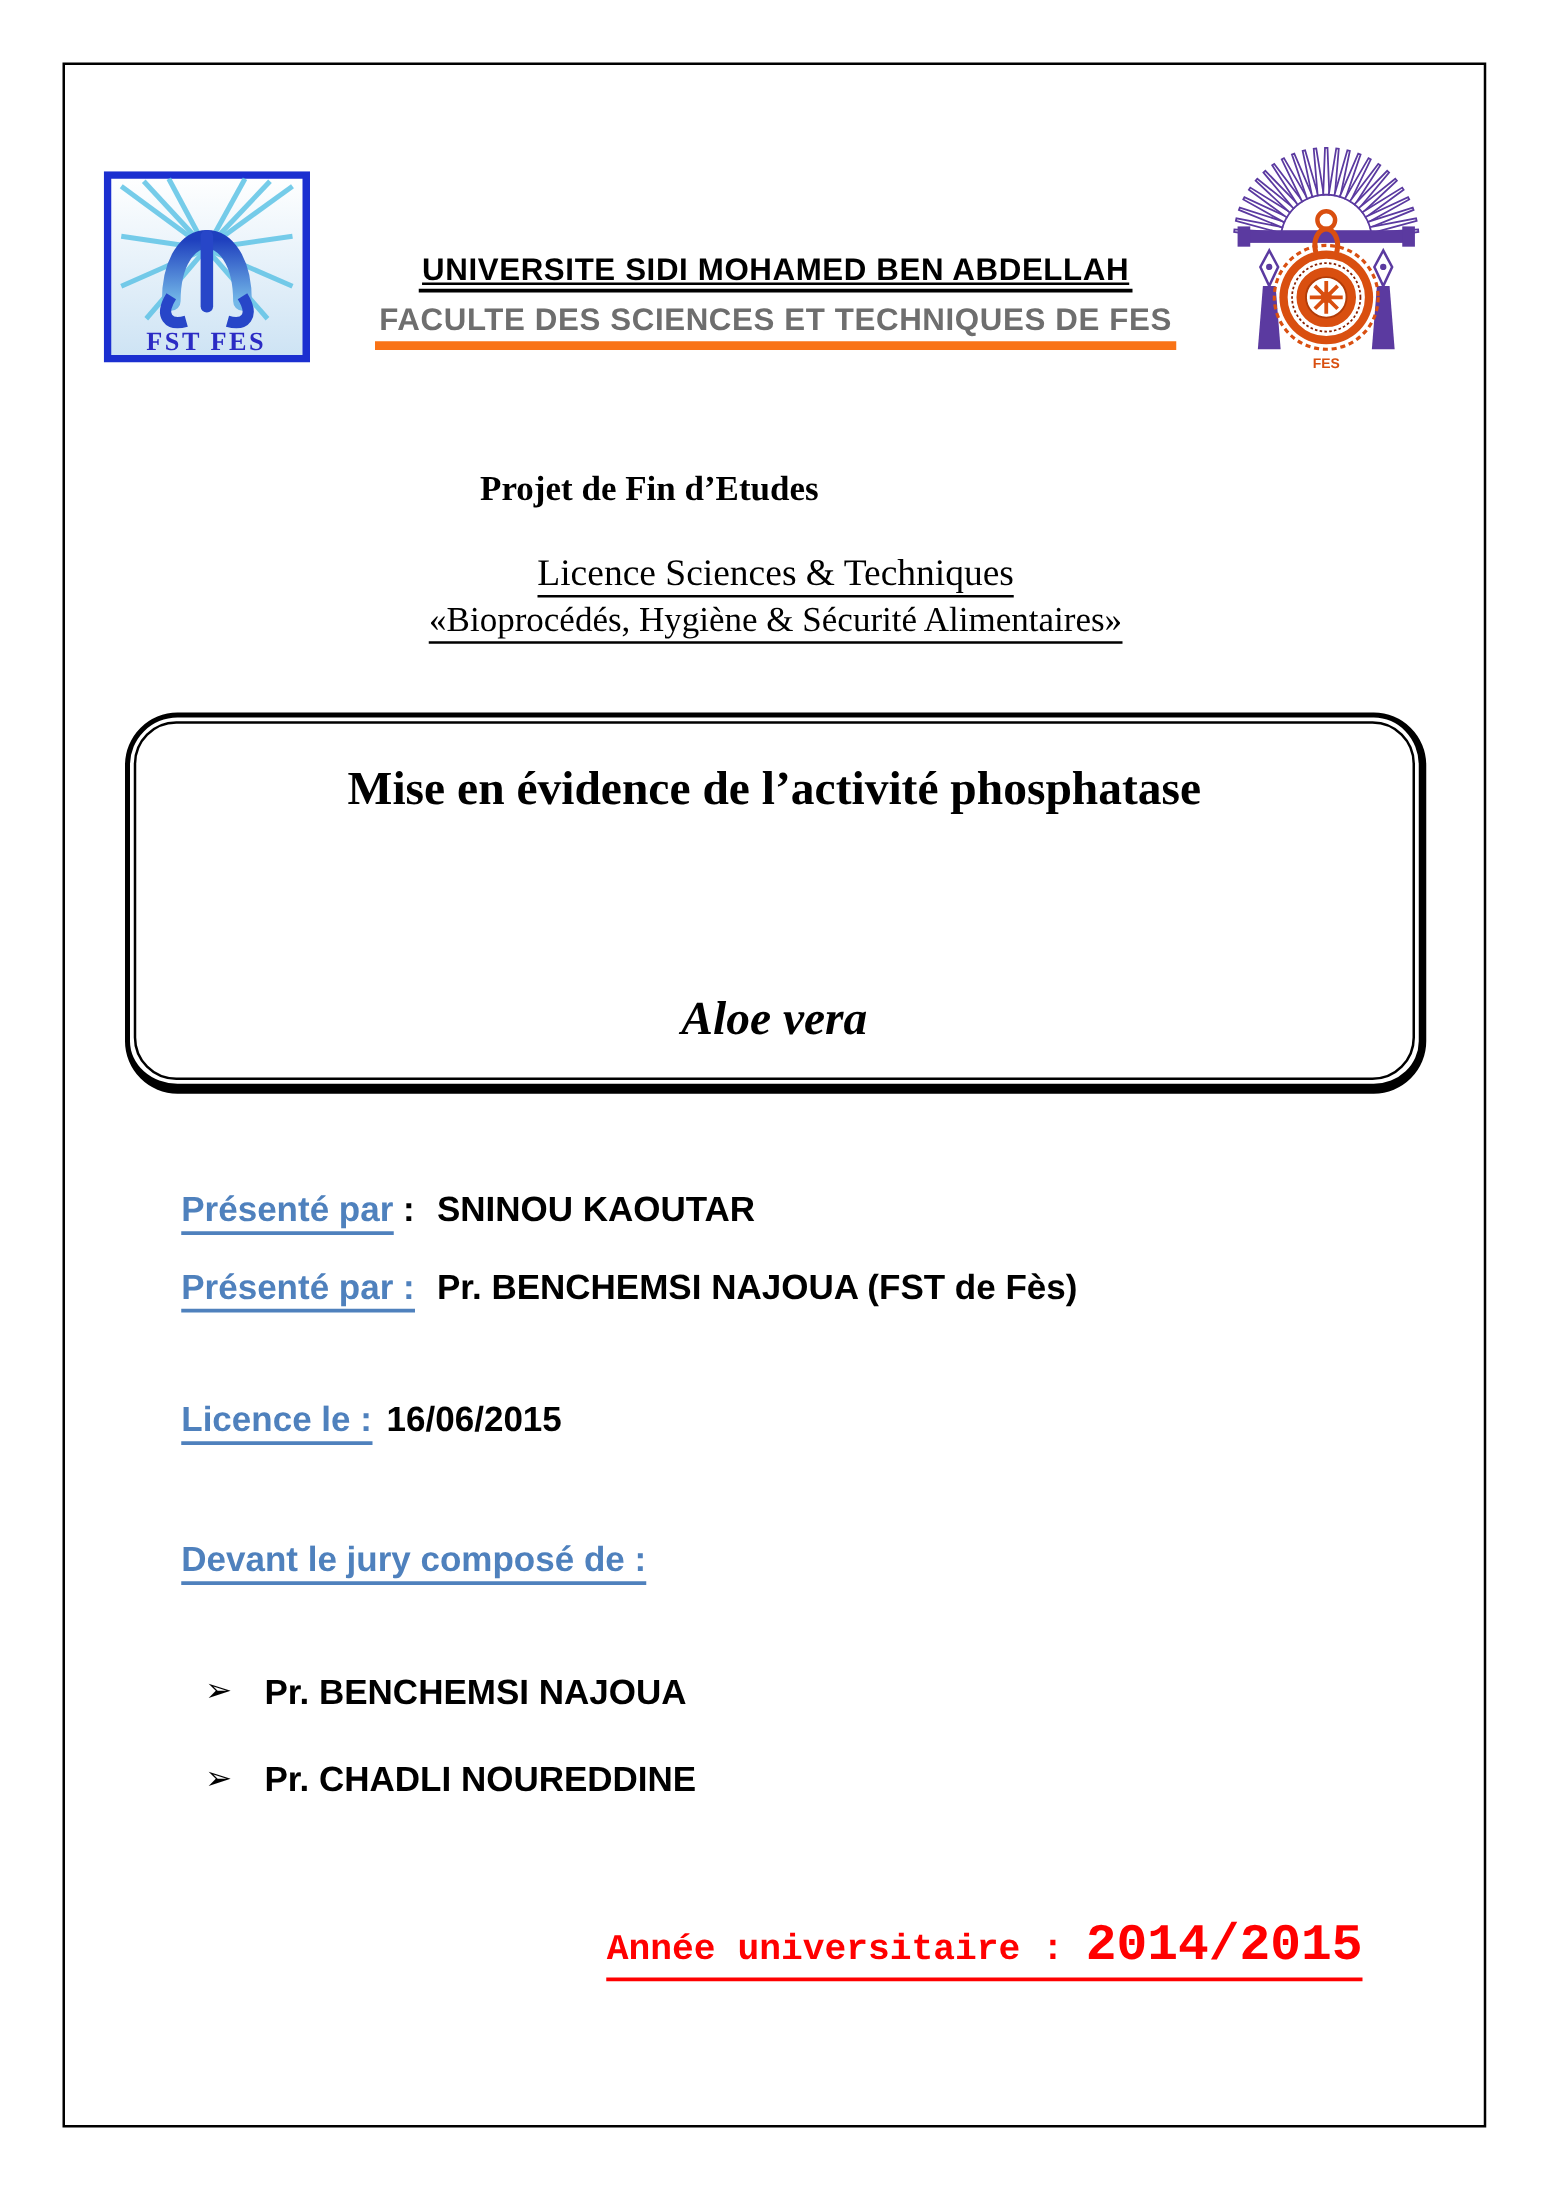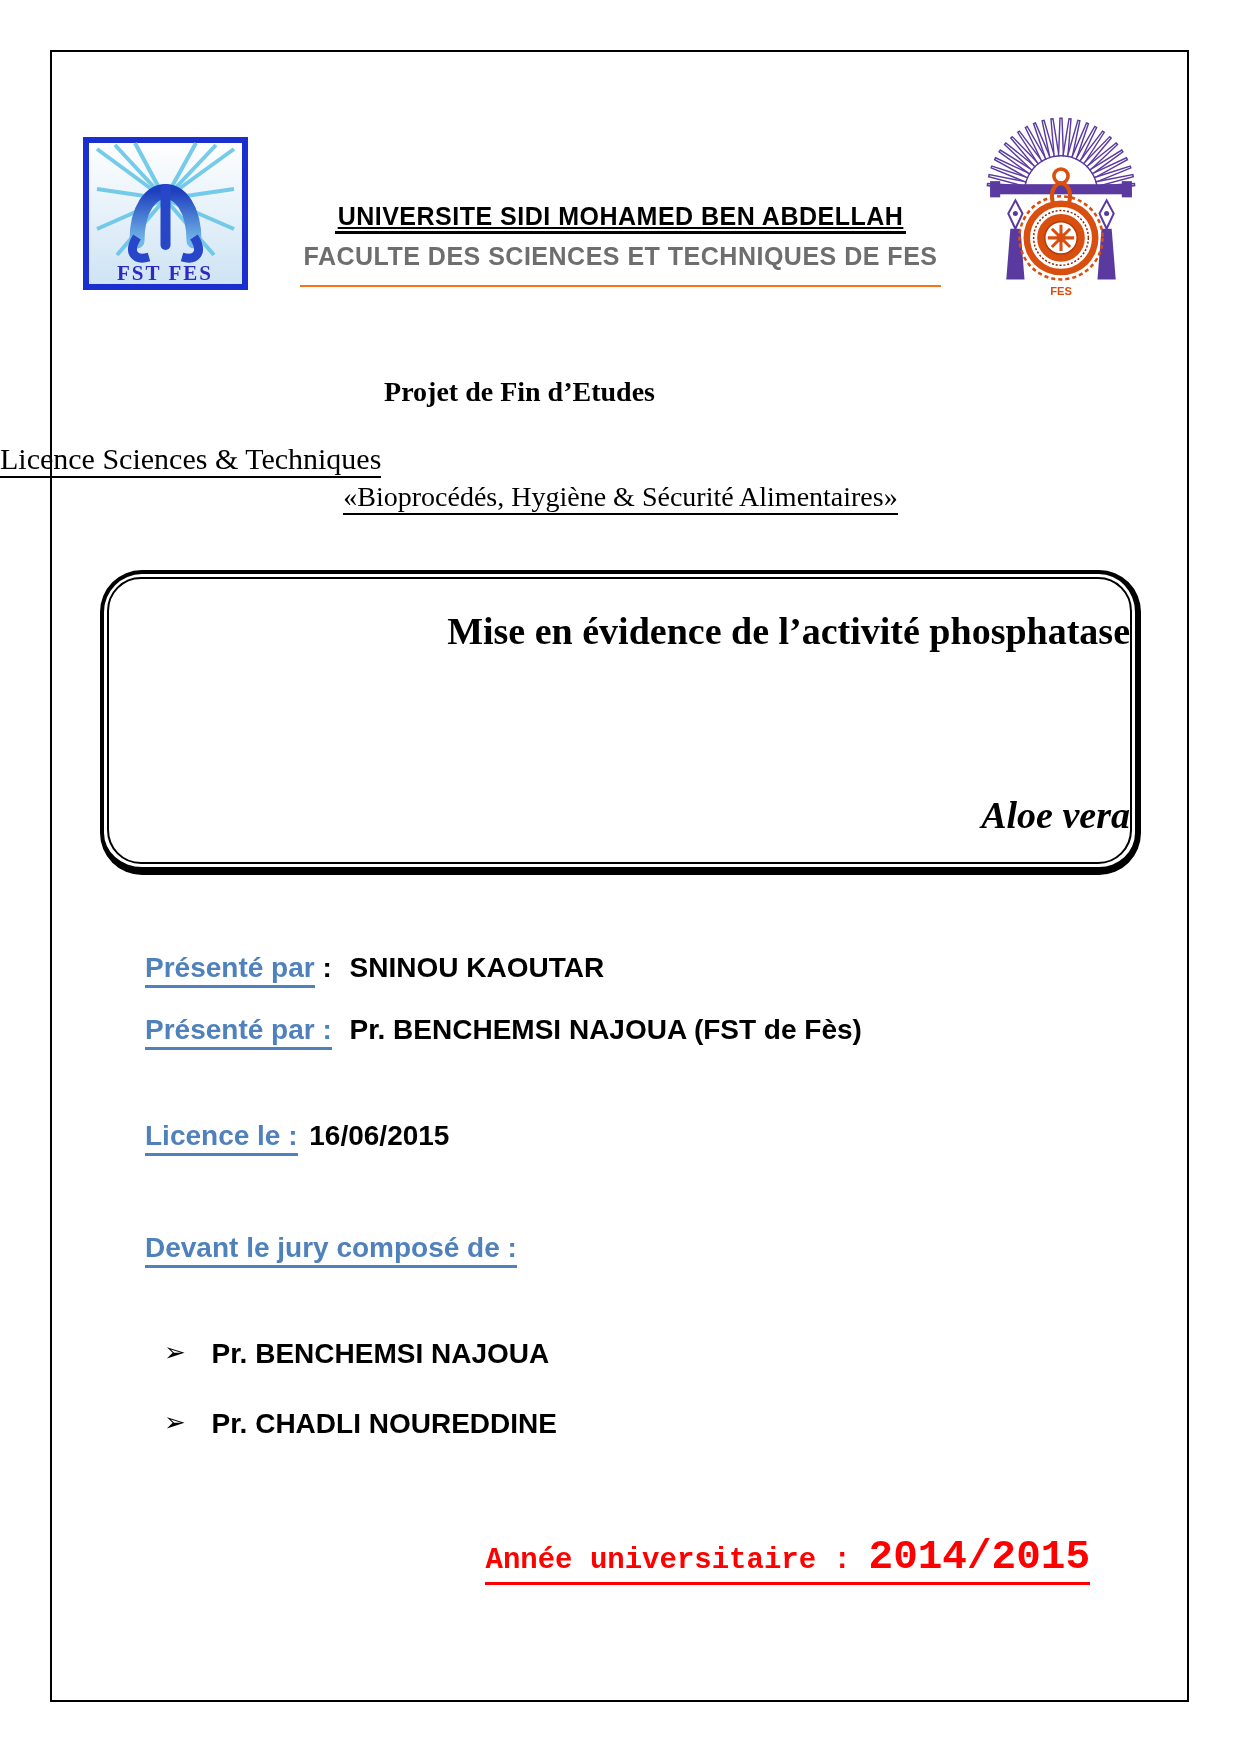--- a/index.html
+++ b/index.html
@@ -8,37 +8,37 @@
   .page-border{position:absolute;left:50px;top:50px;width:1139px;height:1652px;
         border:2px solid #000;box-sizing:border-box;}
 
   
   .fst-logo{position:absolute;left:83px;top:137px;width:165px;height:153px;}
   .emblem{position:absolute;left:985px;top:115px;width:152px;height:188px;}
   .header-text{position:absolute;left:0;top:196px;width:1241px;text-align:center;line-height:40px;}
   .uni{font-size:25px;font-weight:bold;letter-spacing:.5px;}
   .uni span{border-bottom:3px solid #000;padding:0 3px 1px;text-decoration:underline;}
   .fac{font-size:25px;font-weight:bold;color:#6e6e6e;letter-spacing:.5px;}
-  .fac span{border-bottom:2px solid #f97316;padding:0 3px 15px;}
+  .fac span{border-bottom:7px solid #f97316;padding:0 3px 3px;}
 
   
   .serif{font-family:"Liberation Serif","DejaVu Serif",serif;}
   .projet{position:absolute;left:0;top:376px;width:1039px;text-align:center;
           font-size:28px;font-weight:bold;}
-  .licence{position:absolute;left:0;top:442px;width:1241px;font-size:30px;}
+  .licence{position:absolute;left:0;top:442px;width:1241px;text-align:center;font-size:30px;}
   .licence span{border-bottom:2px solid #000;padding-bottom:1px;}
   .bio{position:absolute;left:0;top:481px;width:1241px;text-align:center;font-size:28px;}
   .bio span{border-bottom:2px solid #000;padding-bottom:1px;}
 
   
   .title-box{position:absolute;left:100px;top:570px;width:1041px;height:305px;box-sizing:border-box;
      border:4px solid #000;border-right-width:6px;border-bottom-width:8px;border-radius:42px;
      padding:3px;}
   .title-inner{width:100%;height:100%;box-sizing:border-box;border:2px solid #000;border-radius:34px;position:relative;}
-  .t-line{position:absolute;left:0;width:100%;text-align:right;font-weight:bold;font-size:38px;}
+  .t-line{position:absolute;left:0;width:100%;text-align:center;font-weight:bold;font-size:38px;}
   .t1{top:30px;}
   .t2{top:128px;}
   .t3{top:214px;font-style:italic;}
 
   
   .row{position:absolute;left:145px;font-size:28px;font-weight:bold;white-space:nowrap;}
   .blue-label{color:#4F81BD;border-bottom:3px solid #4F81BD;padding-bottom:2px;}
   .row .value{color:#000;margin-left:10px;}
   .row-presente{top:952px;}
   .row-encadre{top:1014px;}

